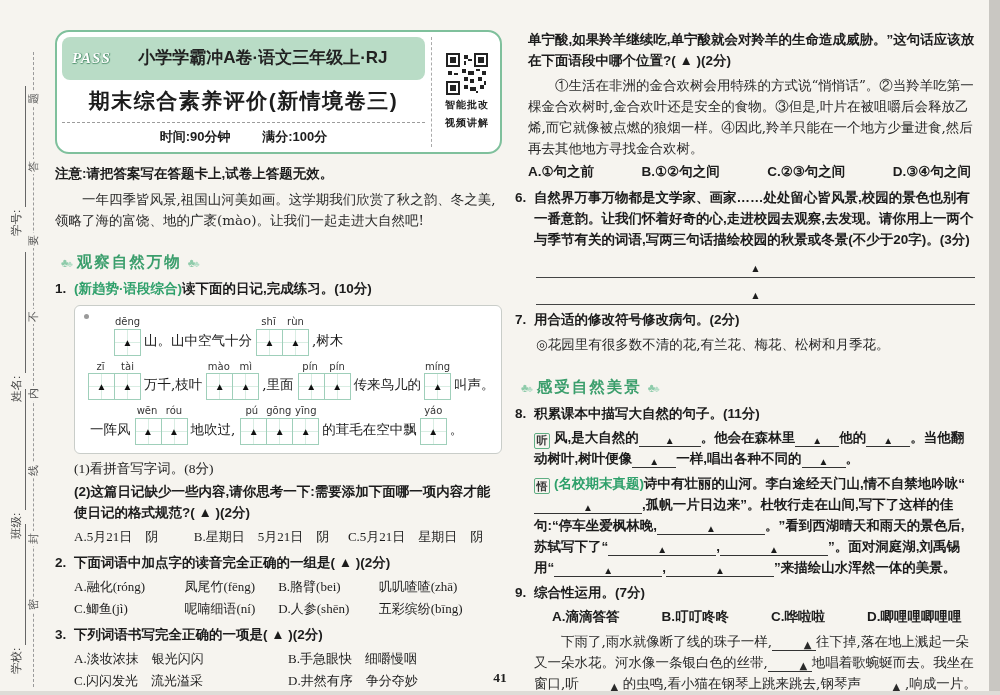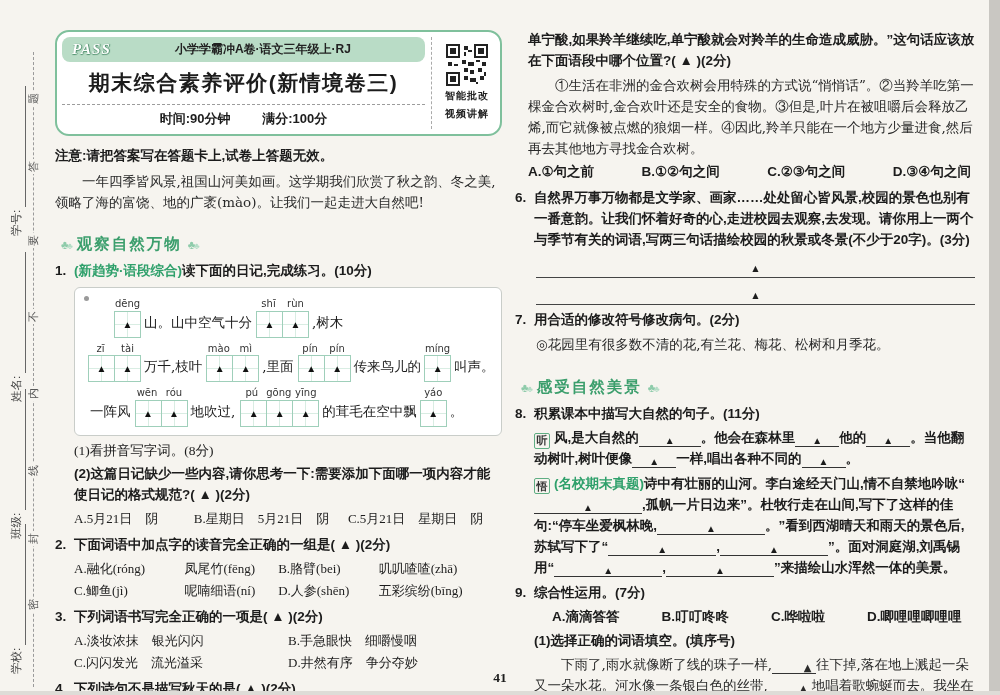--- a/index.html
+++ b/index.html
@@ -24,23 +24,23 @@
   .seal-field .fline { flex:1; border-bottom:1.2px solid #666; margin-left:3px; height:14px; }
 
   
   .col { position:absolute; top:0; }
   .col-left  { left:55px;  width:447px; padding-top:30px; }
   .col-right { left:515px; width:462px; padding-top:30px; }
 
   
   .header-card { border:2px solid #7fc09c; border-radius:14px; background:#fff; padding:5px; display:flex; }
   .hc-main { flex:1; min-width:0; display:flex; flex-direction:column; }
-  .hc-banner { background:#b9dcc6; border-radius:8px; height:25px; display:flex; align-items:center; padding:0 10px; }
+  .hc-banner { background:#b9dcc6; border-radius:8px; height:43px; display:flex; align-items:center; padding:0 10px; }
   .logo { font-family:"Liberation Serif", serif; font-style:italic; font-weight:bold; font-size:15px; color:#fff; text-shadow:0 1px 1px #4e8e6c, 1px 0 1px #4e8e6c; letter-spacing:1px; }
-  .series { flex:1; text-align:center; font-family:"Liberation Sans", sans-serif; font-weight:bold; font-size:12px; color:#222; }
+  .series { flex:1; text-align:center; font-family:"Liberation Sans", sans-serif; font-weight:bold; font-size:17px; color:#222; }
   .hc-title { text-align:center; font-family:"Liberation Sans", sans-serif; font-weight:bold; font-size:21px; letter-spacing:1.5px; padding:5px 0 4px; }
   .hc-meta { border-top:1px dashed #9c9c9c; text-align:center; font-family:"Liberation Sans", sans-serif; font-weight:bold; font-size:13px; padding-top:4px; }
   .hc-meta span { margin:0 14px; }
   .hc-qr { width:64px; border-left:1px dashed #aaa; margin-left:6px; padding-left:7px; display:flex; flex-direction:column; align-items:center; justify-content:center; }
   .qr { width:42px; height:42px; }
   .qr-cap { font-family:"Liberation Sans", sans-serif; font-weight:bold; font-size:10px; color:#222; margin-top:2px; letter-spacing:1px; }
   .kai { font-family:"DejaVu Serif", serif; color:#2a2a2a; }
   .tag { color:#2fa06b; font-family:"Liberation Sans", sans-serif; font-weight:bold; }
   .notice { margin-top:10px; font-family:"Liberation Sans", sans-serif; font-weight:bold; font-size:13.5px; }
   .intro { margin-top:4px; text-indent:2em; }
@@ -382,20 +382,19 @@
 
   <div class="q">
     <span class="qnum">9.</span>
     <span class="stem">综合性运用。(7分)</span>
     <div class="opt-row" style="padding:0 30px 0 18px">
       <span class="opt">A.滴滴答答</span>
       <span class="opt">B.叮叮咚咚</span>
       <span class="opt">C.哗啦啦</span>
       <span class="opt">D.唧哩哩唧哩哩</span>
     </div>
-    <div class="stem" style="margin-top:2px">(1)选择正确的词语填空。(填序号)</div>
     <div class="kai indent2" style="margin-top:2px">下雨了,雨水就像断了线的珠子一样,<span class="blank b-m">▲</span>往下掉,落在地上溅起一朵又一朵水花。河水像一条银白色的丝带,<span class="blank b-m">▲</span>地唱着歌蜿蜒而去。我坐在窗口,听<span class="blank b-m">▲</span>的虫鸣,看小猫在钢琴上跳来跳去,钢琴声<span class="blank b-m">▲</span>,响成一片。这一切的声</div>
   </div>
 </div>
 
 <div class="pagenum">41</div>
 <div class="edge-right"></div>
 <div class="edge-bottom"></div>
 
 </body></html>

